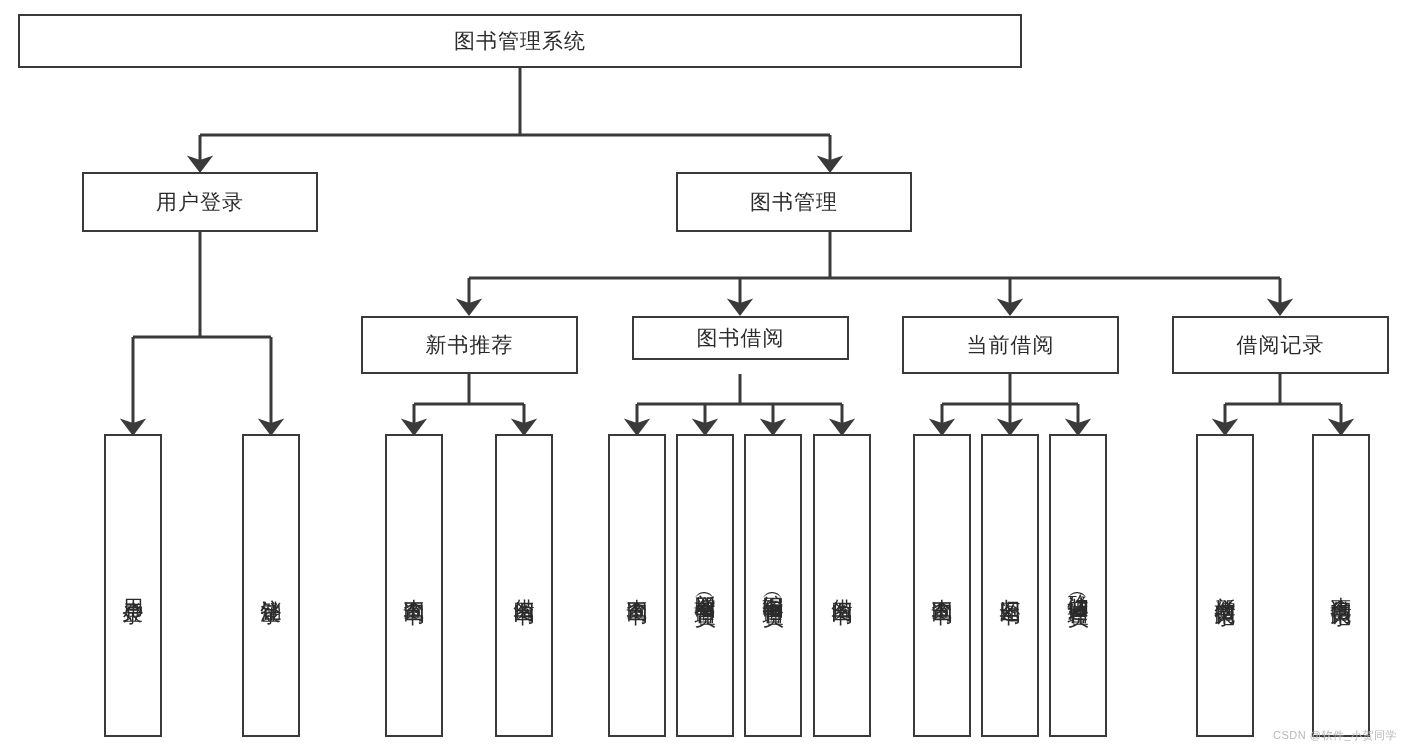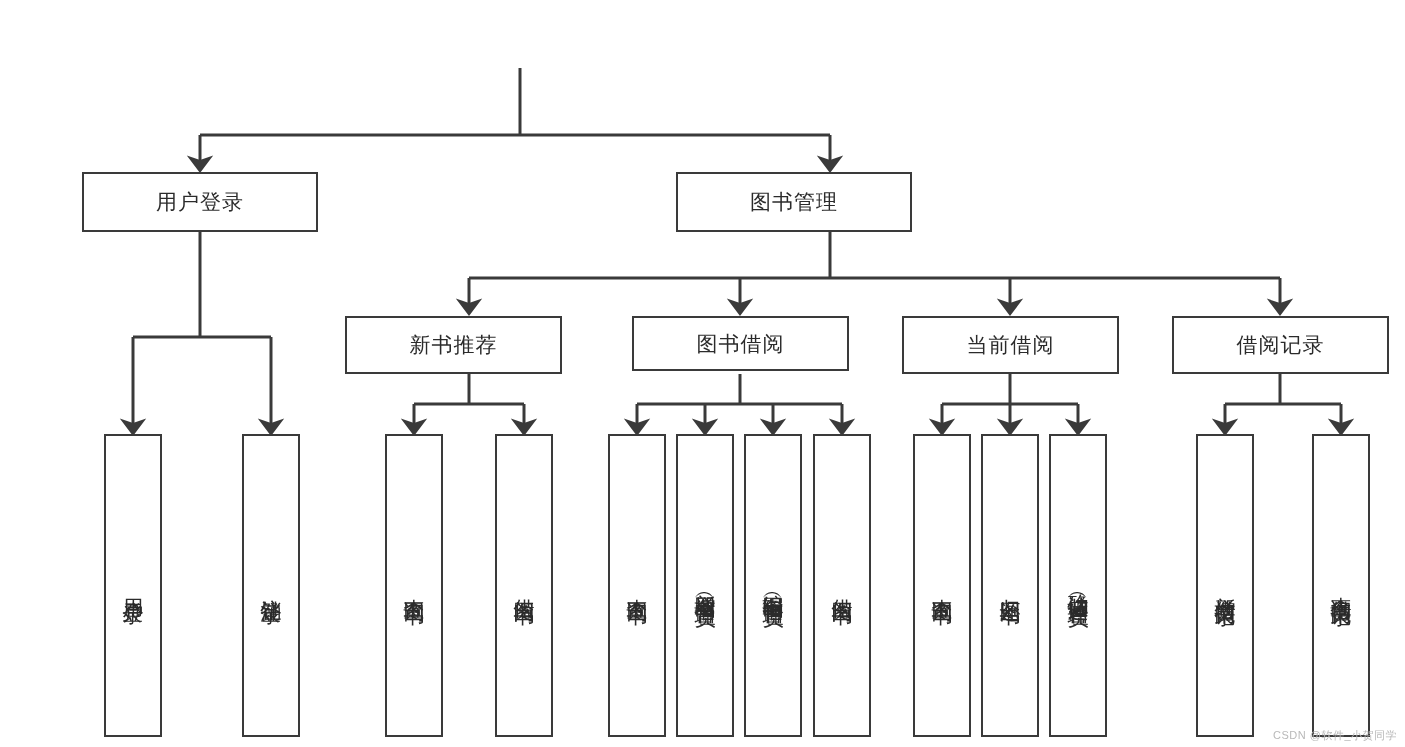--- a/index.html
+++ b/index.html
@@ -113,32 +113,35 @@
       <path d="M1010,404 L1010,427" marker-end="url(#arrow)"></path>
       <path d="M1078,404 L1078,427" marker-end="url(#arrow)"></path>
 
       <path d="M1280,374 L1280,404"></path>
       <path d="M1225,404 L1341,404"></path>
       <path d="M1225,404 L1225,427" marker-end="url(#arrow)"></path>
       <path d="M1341,404 L1341,427" marker-end="url(#arrow)"></path>
     </g>
   </svg>
 
+  <div class="node h" style="left:18px; top:14px; width:1004px; height:54px;">
+    <span>图书管理系统</span>
+  </div>
 
   <div class="node h" style="left:82px; top:172px; width:236px; height:60px;">
     <span>用户登录</span>
   </div>
   <div class="node h" style="left:676px; top:172px; width:236px; height:60px;">
     <span>图书管理</span>
   </div>
 
-  <div class="node h" style="left:345px; top:316px; width:217px; height:58px;">
+  <div class="node h" style="left:361px; top:316px; width:217px; height:58px;">
     <span>新书推荐</span>
   </div>
-  <div class="node h" style="left:632px; top:316px; width:217px; height:55px;">
+  <div class="node h" style="left:632px; top:316px; width:217px; height:44px;">
     <span>图书借阅</span>
   </div>
   <div class="node h" style="left:902px; top:316px; width:217px; height:58px;">
     <span>当前借阅</span>
   </div>
   <div class="node h" style="left:1172px; top:316px; width:217px; height:58px;">
     <span>借阅记录</span>
   </div>
 
   <div class="node v" style="left:104px; top:434px; width:58px; height:303px;">

